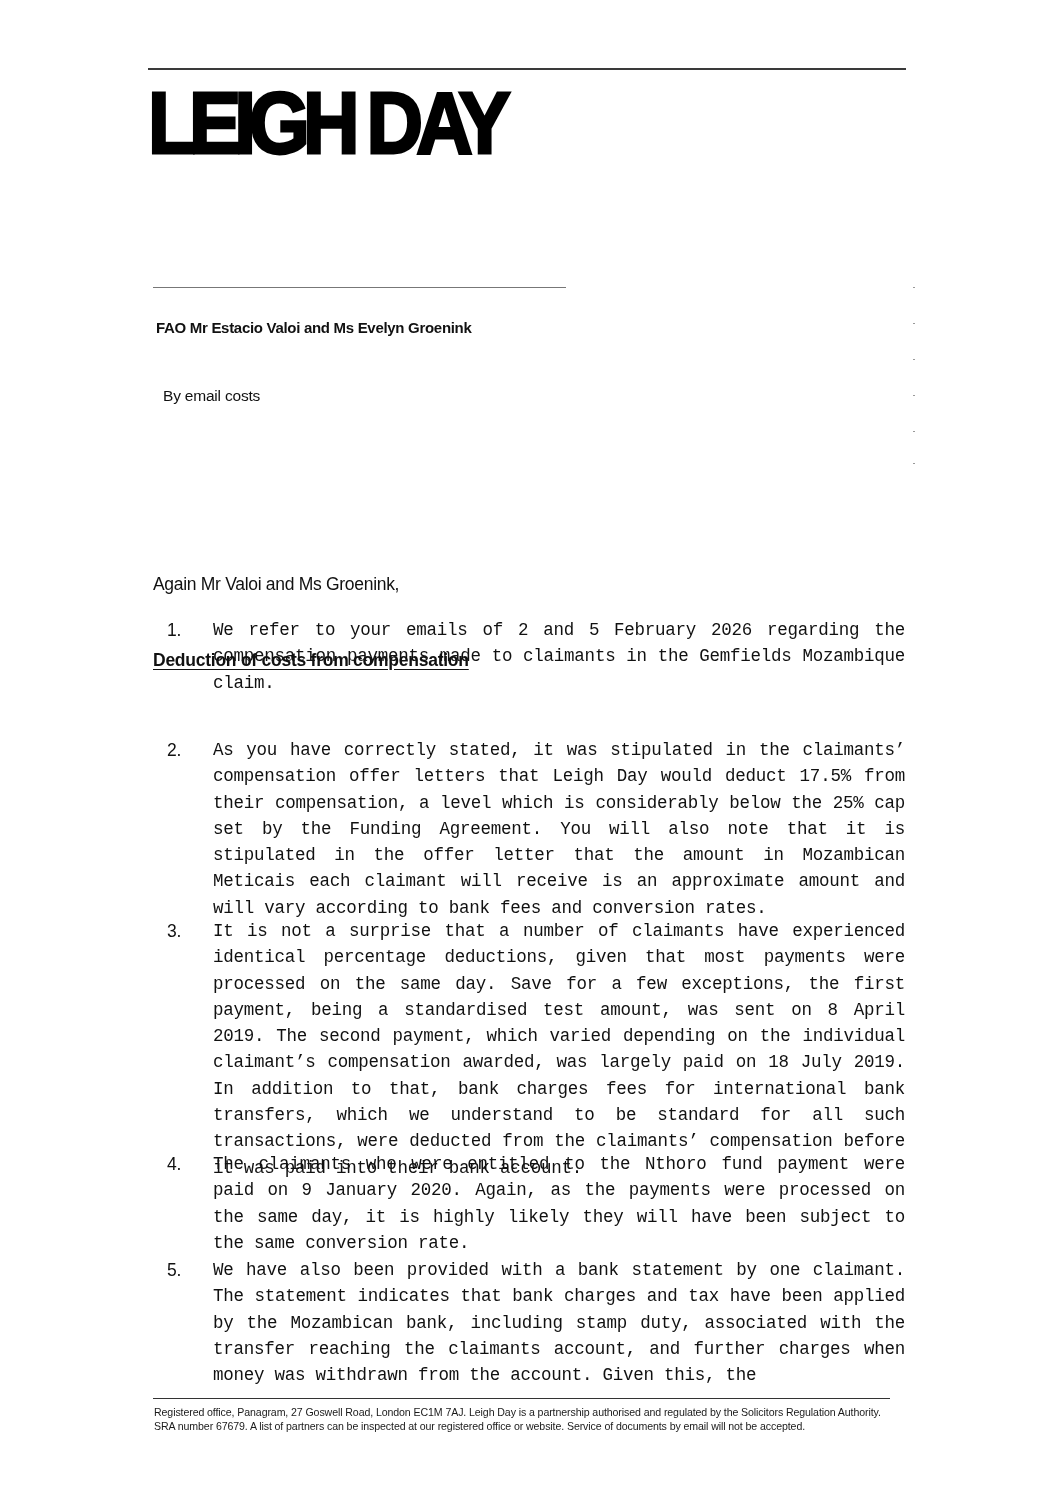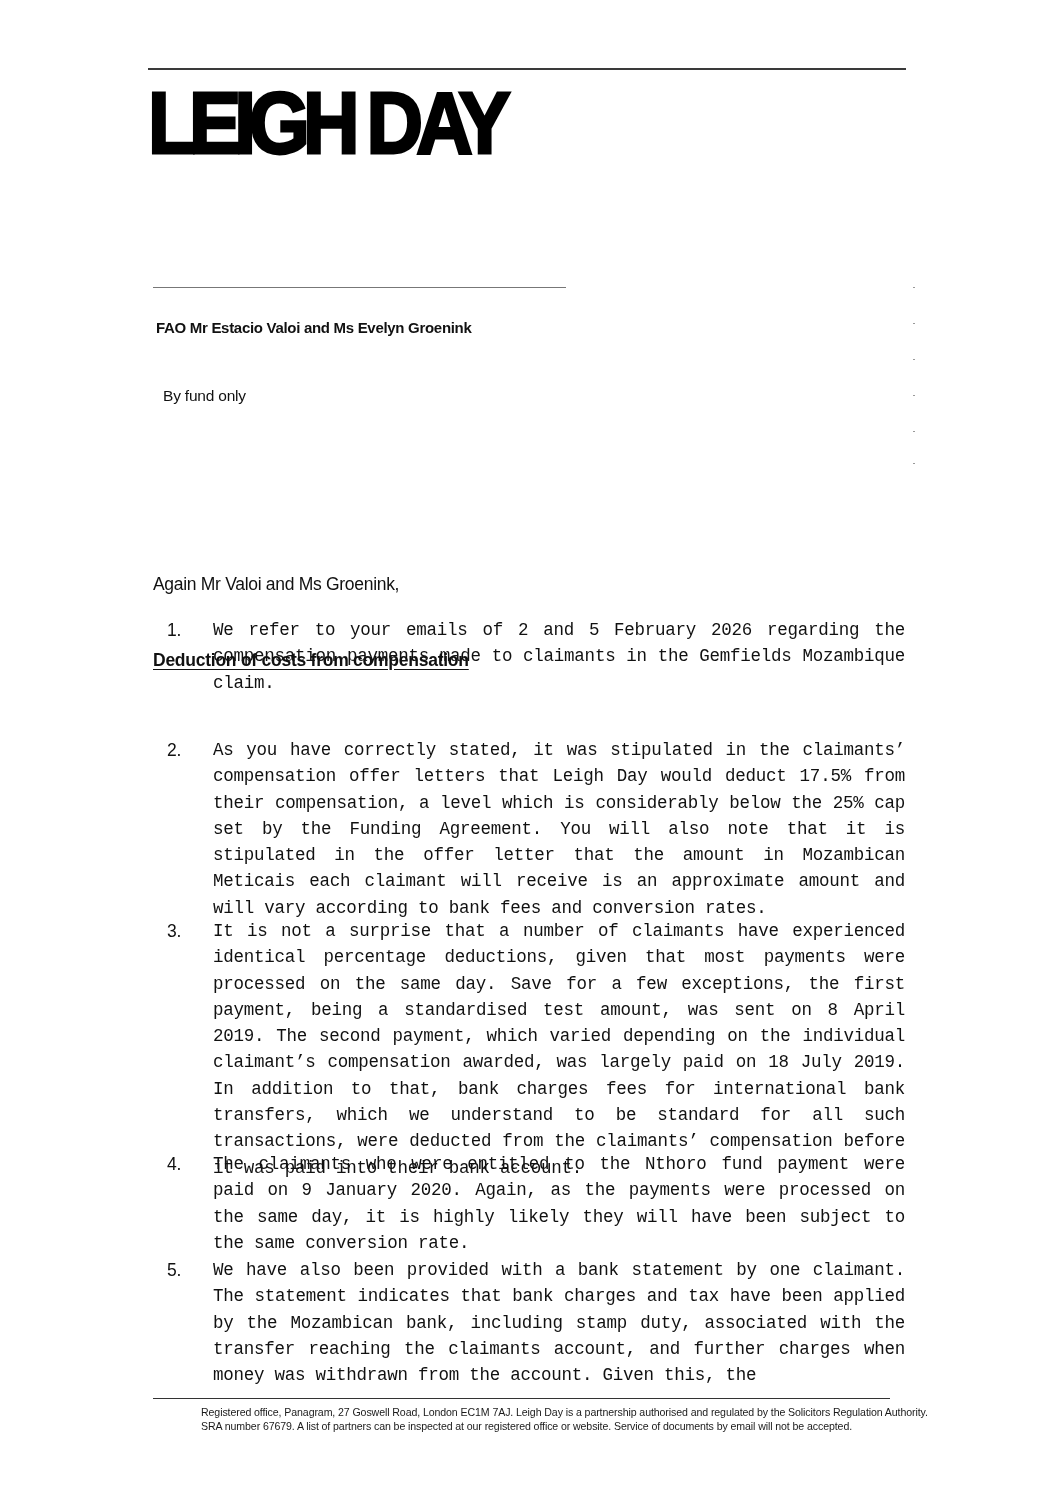--- a/index.html
+++ b/index.html
@@ -117,38 +117,37 @@
     }
     .footer {
       position: absolute;
       left: 154px;
       top: 1405px;
       width: 736px;
       font-size: 10.6px;
       line-height: 14px;
       letter-spacing: -0.1px;
       color: #1a1a1a;
-      margin-left: 47px;
     }
   </style>
 </head>
 <body>
 
 <div class="top-rule"></div>
 
 <div class="logo">
   <span>LEIGH</span>
     <span class="gap"></span>
     <span>DAY</span>
 </div>
 
 <div class="addr-rule"></div>
 
 <div class="fao">FAO Mr Estacio Valoi and Ms Evelyn Groenink</div>
-<div class="by-email">By fund only</div>
+<div class="by-email">By email costs</div>
 
 <div class="ref-dot" style="top:287px"></div>
 <div class="ref-dot" style="top:323px"></div>
 <div class="ref-dot" style="top:359px"></div>
 <div class="ref-dot" style="top:395px"></div>
 <div class="ref-dot" style="top:431px"></div>
 <div class="ref-dot" style="top:463px"></div>
 
 <div class="salutation">Again Mr Valoi and Ms Groenink,</div>
 

